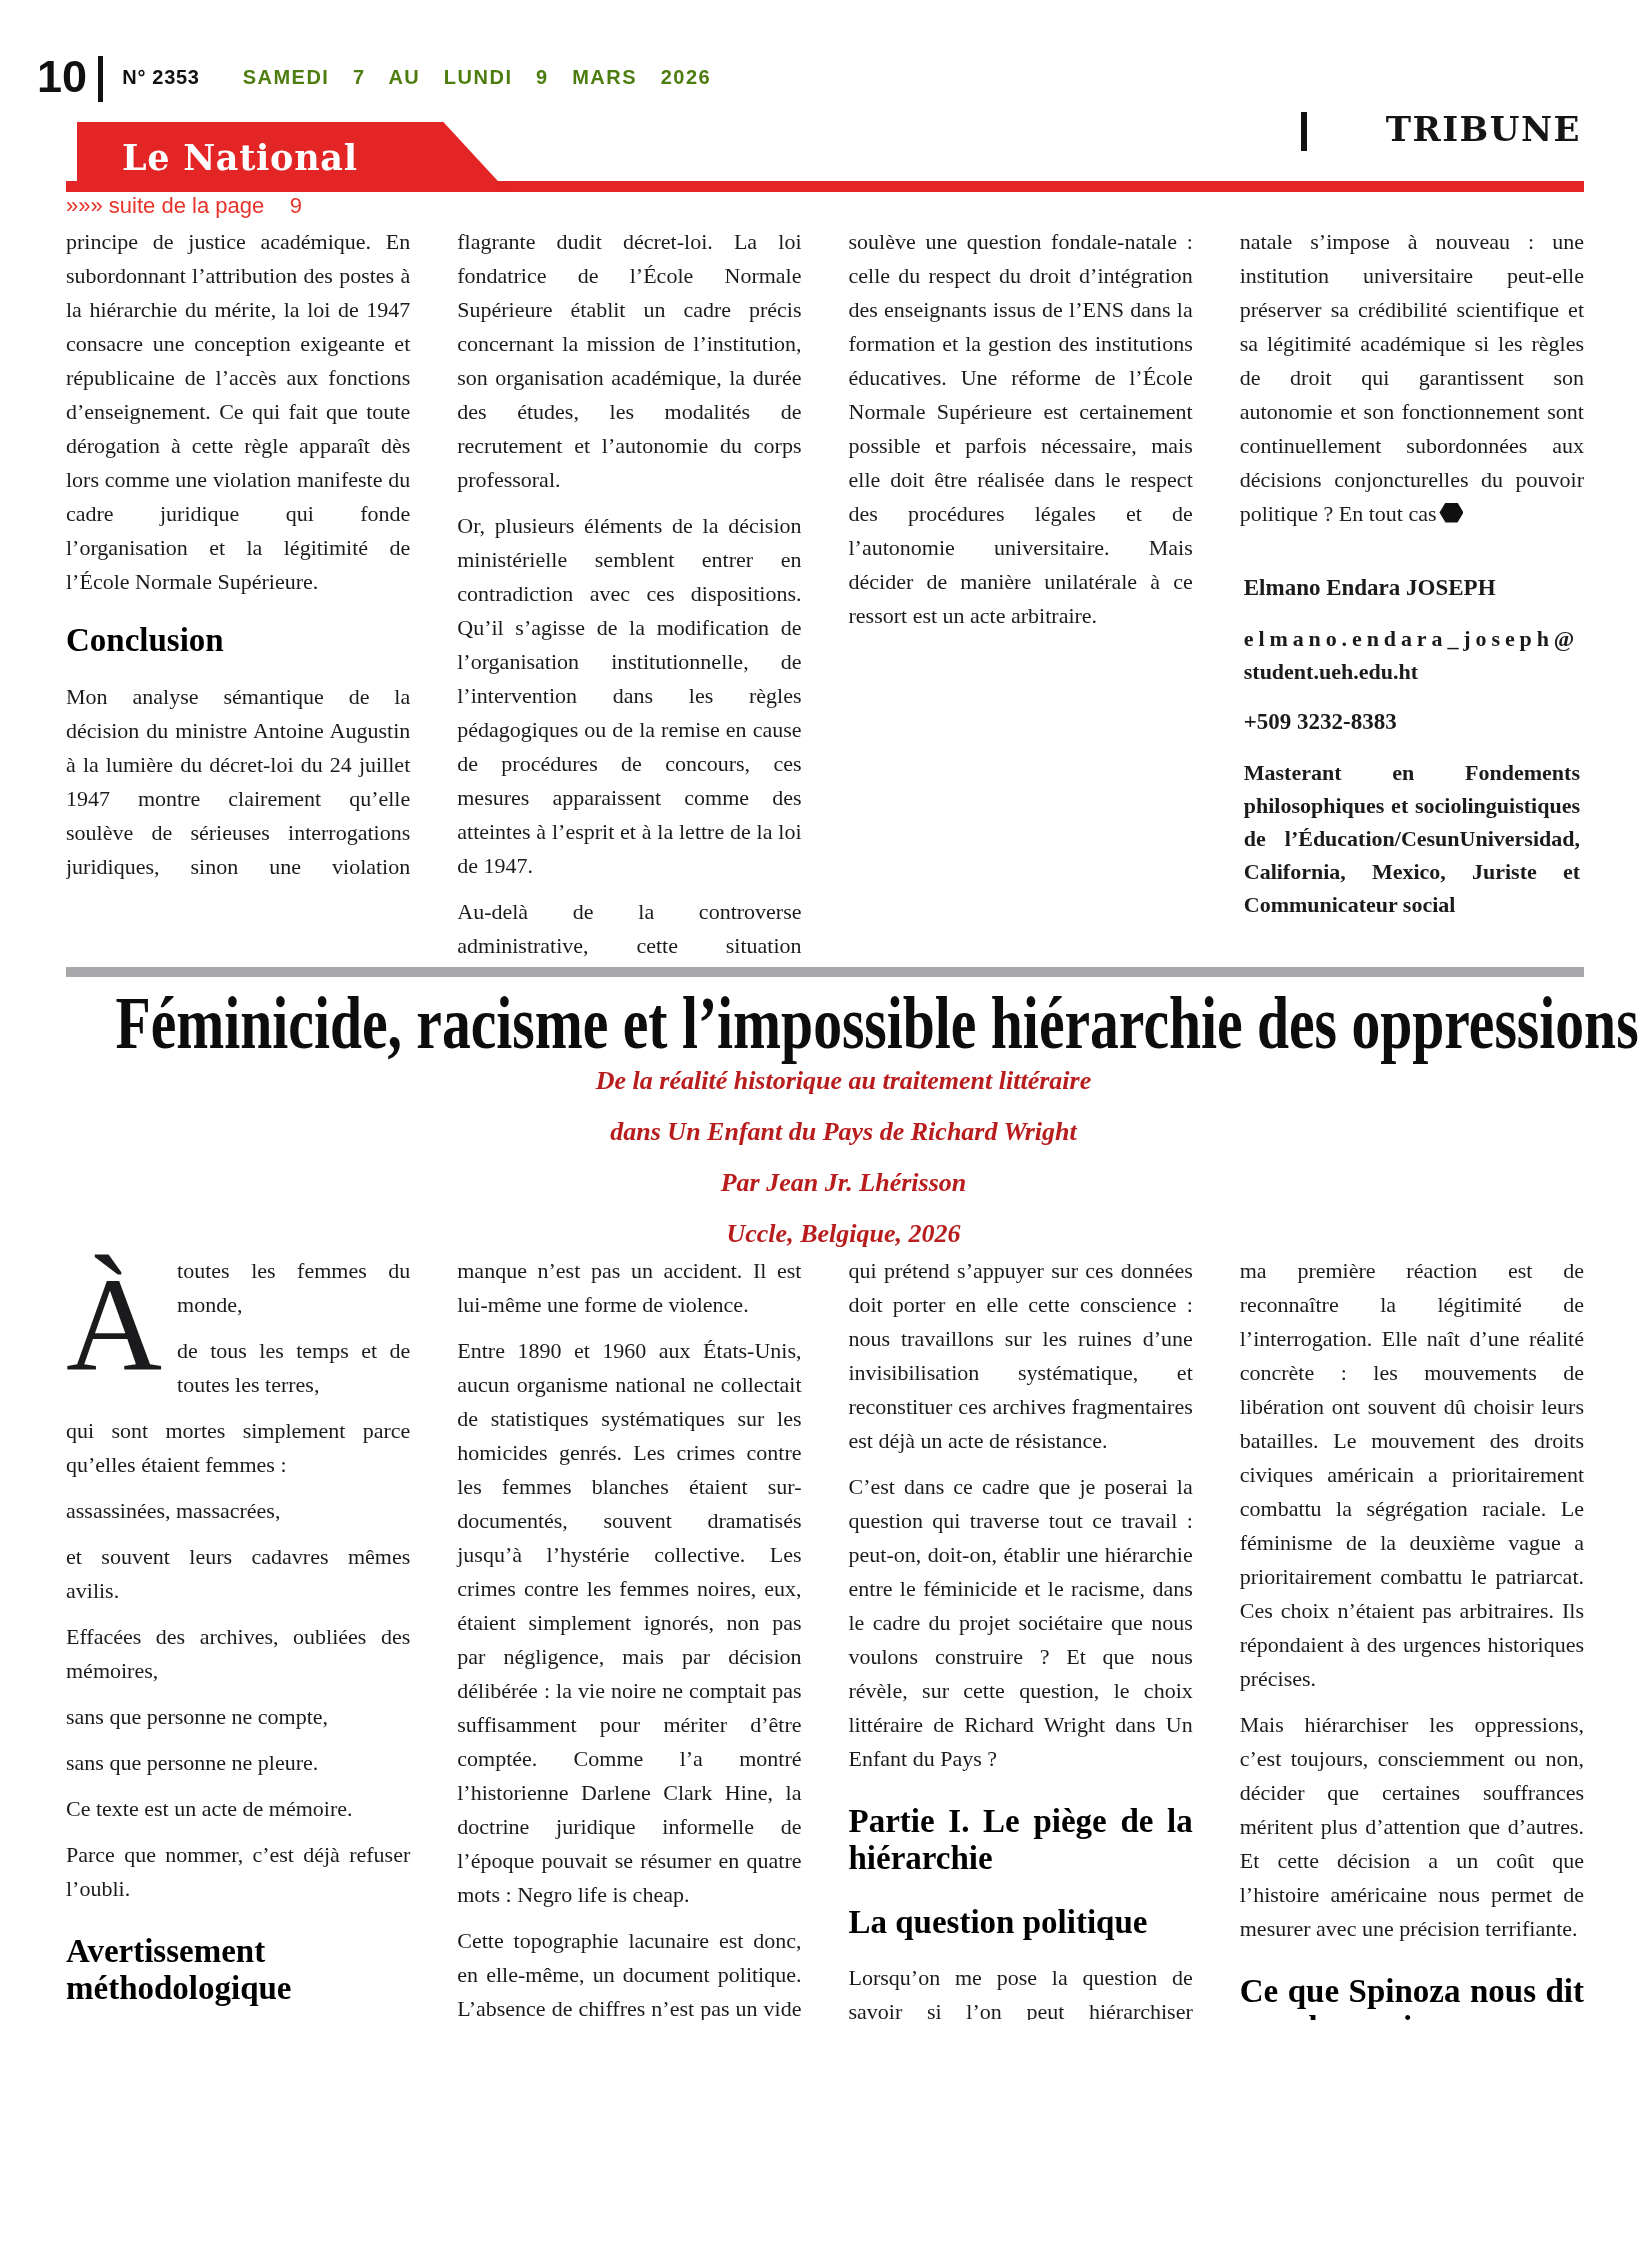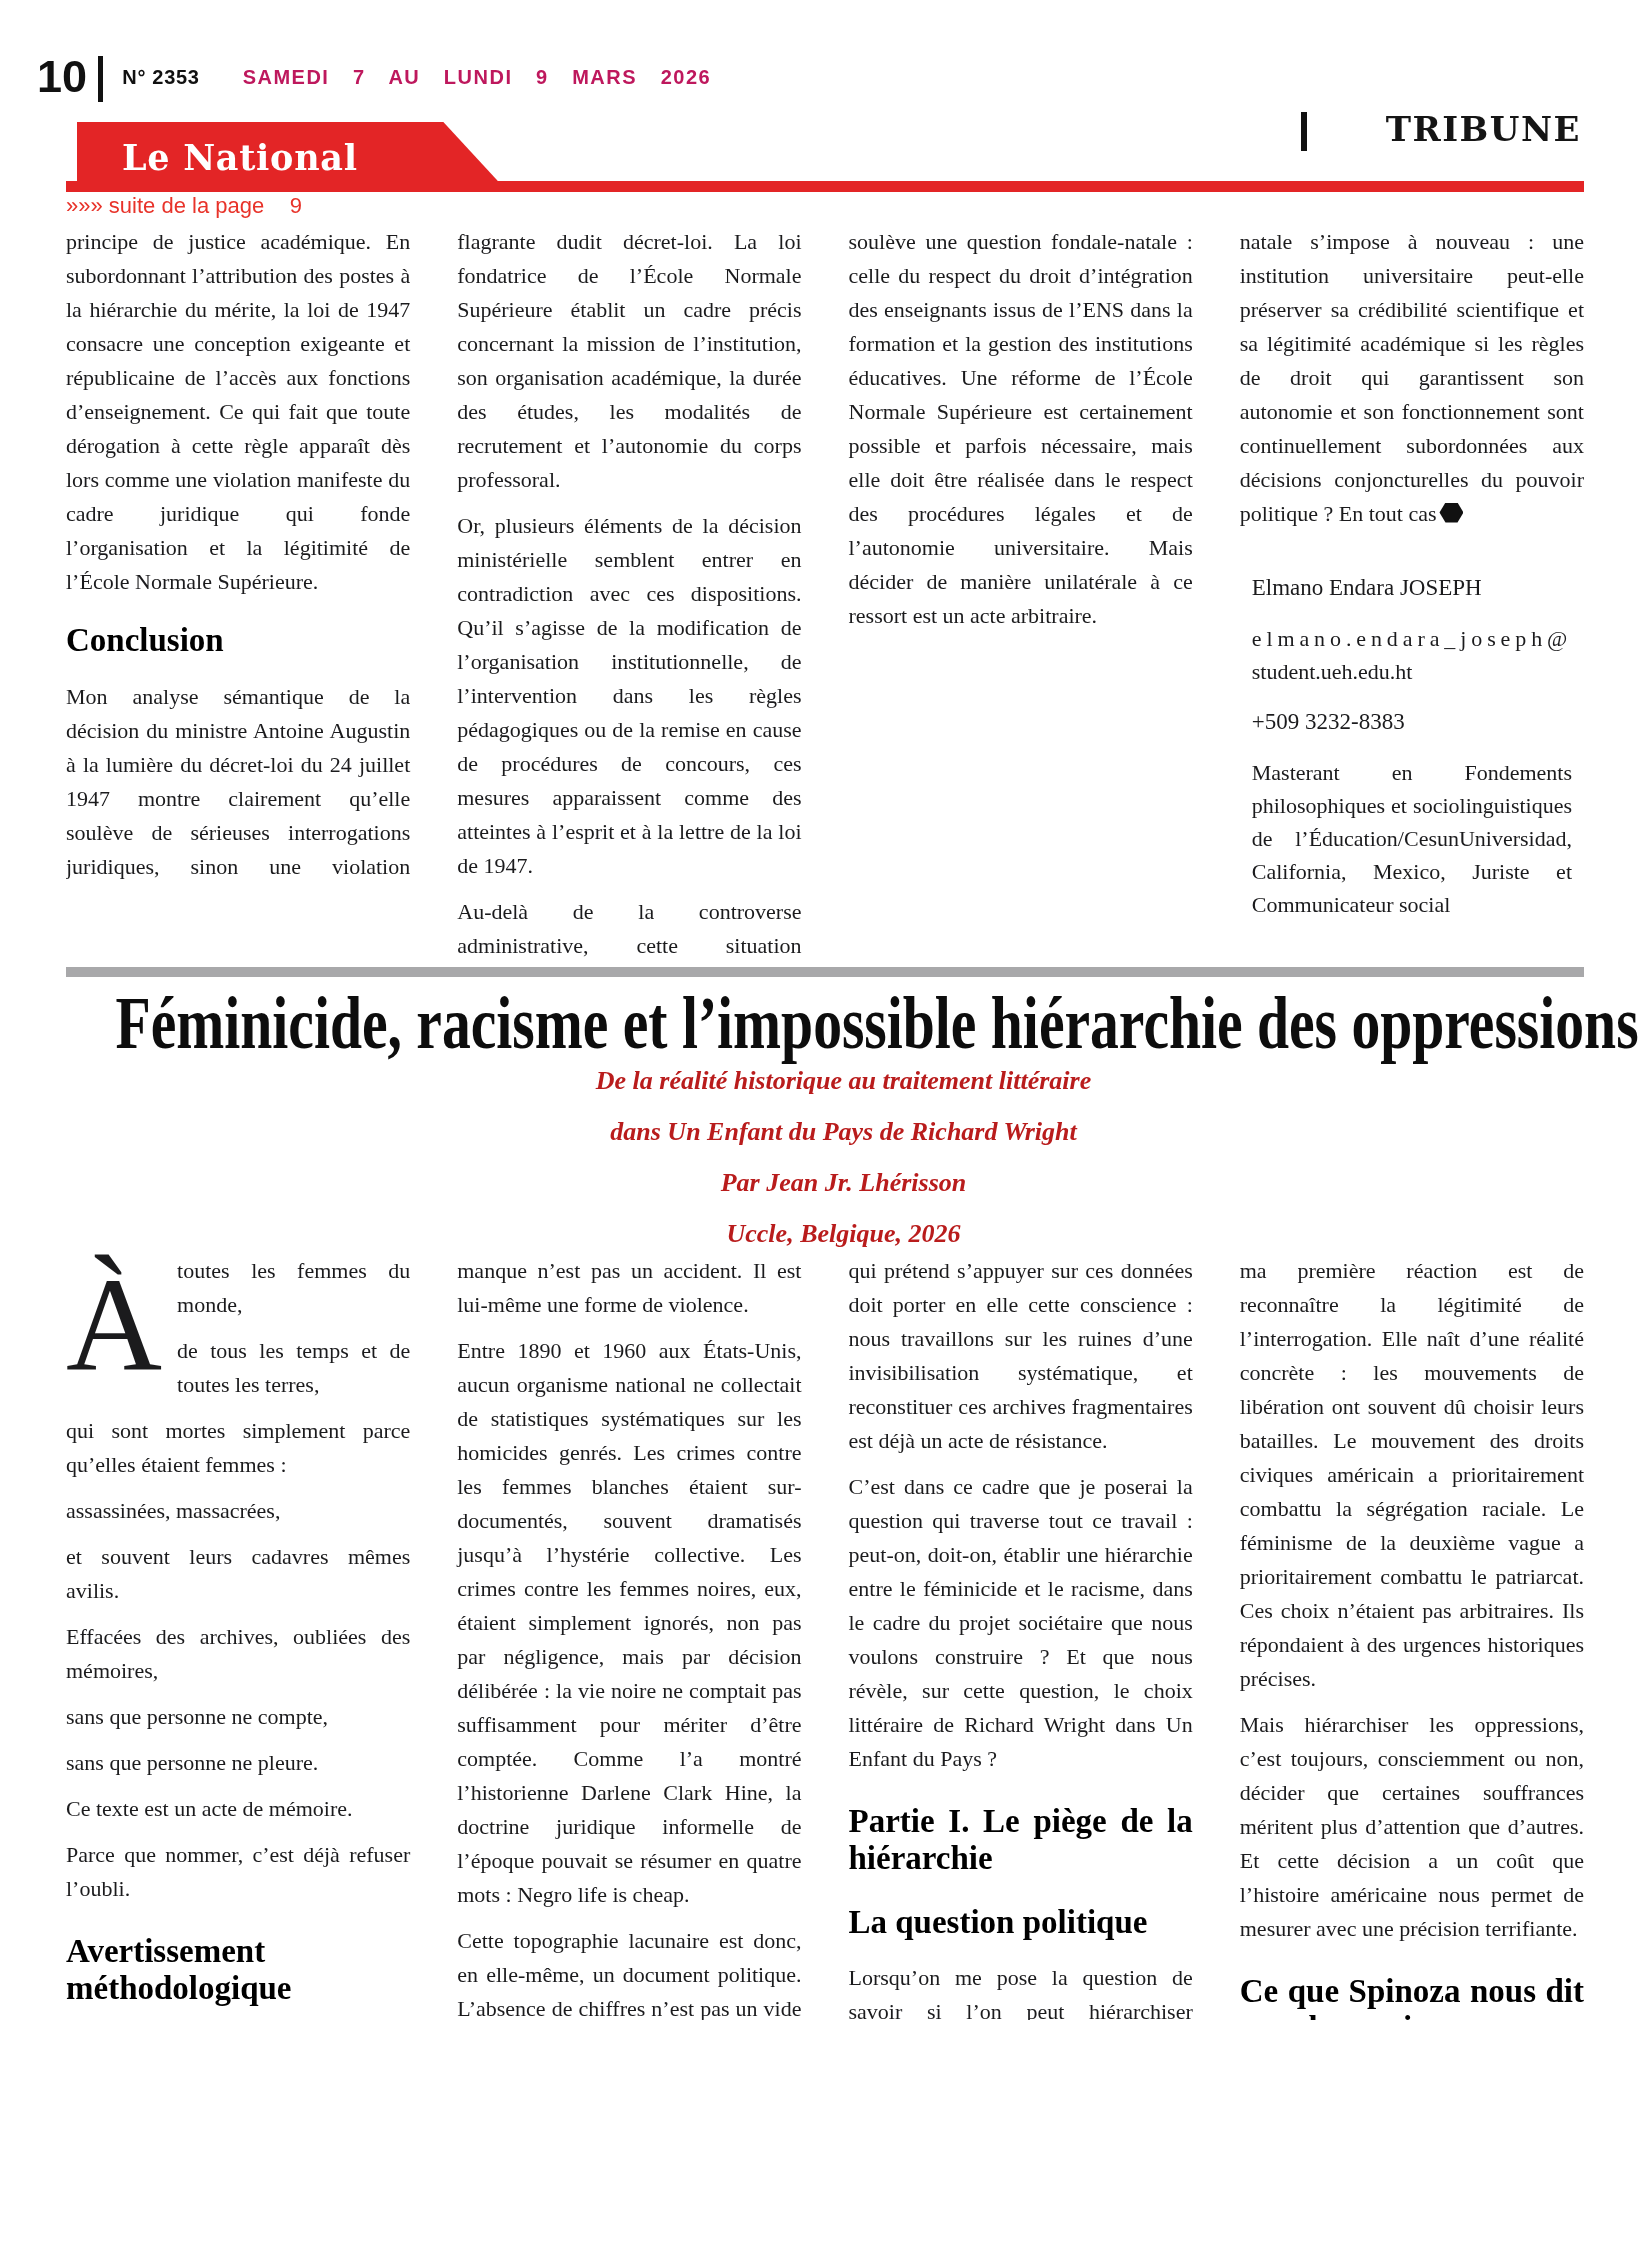--- a/index.html
+++ b/index.html
@@ -5,21 +5,21 @@
   html,body{margin:0;padding:0;background:#ffffff;}
   .page{position:relative;width:1650px;height:2020px;background:#ffffff;overflow:hidden;
         font-family:"Liberation Serif","DejaVu Serif",serif;color:#1b1b1d;}
 
   
   .masthead{position:absolute;top:54px;left:37px;display:flex;align-items:flex-start;}
   .page-num{font-family:"Liberation Sans",sans-serif;font-weight:bold;font-size:45px;line-height:1;color:#111;}
   .mast-bar{width:5.2px;height:46px;background:#111;margin:1.5px 19.5px 0 10.5px;}
   .issue{font-family:"Liberation Sans",sans-serif;font-weight:bold;font-size:20px;margin-top:12px;letter-spacing:0.7px;color:#111;}
   .mast-date{font-family:"Liberation Sans",sans-serif;font-weight:bold;font-size:20px;margin-top:12px;margin-left:43px;
-             word-spacing:16.5px;letter-spacing:1.5px;color:#be185d;}
+             word-spacing:16.5px;letter-spacing:1.5px;color:#4d7c0f;}
   .section-head{position:absolute;top:112px;right:69px;display:flex;align-items:flex-start;}
   .sec-bar{width:5.2px;height:39px;background:#111;margin-right:79px;}
   .section-title{font-family:"DejaVu Serif",serif;font-weight:bold;font-size:34px;line-height:1;letter-spacing:1.5px;color:#151515;}
 
   
   .banner-wrap{position:absolute;top:122px;left:66px;right:66px;height:70px;}
   .banner-strip{position:absolute;left:0;right:0;bottom:0;height:11.2px;background:#e32526;}
   .banner-flag{position:absolute;left:11px;top:0;width:431px;height:70px;background:#e32526;
                clip-path:polygon(0 0,85% 0,100% 100%,0 100%);
                display:flex;align-items:center;}
@@ -36,21 +36,21 @@
   .grid1{top:225px;height:741px;}
   .grid2{top:1254px;height:958px;}
   .col{min-width:0;}
   .col p{margin:0 0 12px;}
   .col p.cont{text-align-last:justify;}
   .col h2{font-size:33px;line-height:37px;margin:22.5px 0 21px;color:#000;letter-spacing:0;}
   .grid2 .col h2{margin:27px 0 19.5px;}
 
   
   .author{margin-top:40px;}
-  .author p{font-weight:normal;line-height:33px;margin:0 12px 18px;}
+  .author p{font-weight:bold;line-height:33px;margin:0 4px 18px;}
   .author .a-name{font-size:23px;}
   .author .a-email{margin-bottom:0;}
   .author .email1{letter-spacing:4.9px;display:block;}
   .author .email2{display:block;}
   .author .a-phone{font-size:23px;margin-top:16.5px;}
 
   .endmark{display:inline-block;width:24px;height:20px;background:#111;vertical-align:-1.5px;margin-left:3px;
            clip-path:polygon(25% 0,75% 0,100% 50%,75% 100%,25% 100%,0 50%);}
 
   

